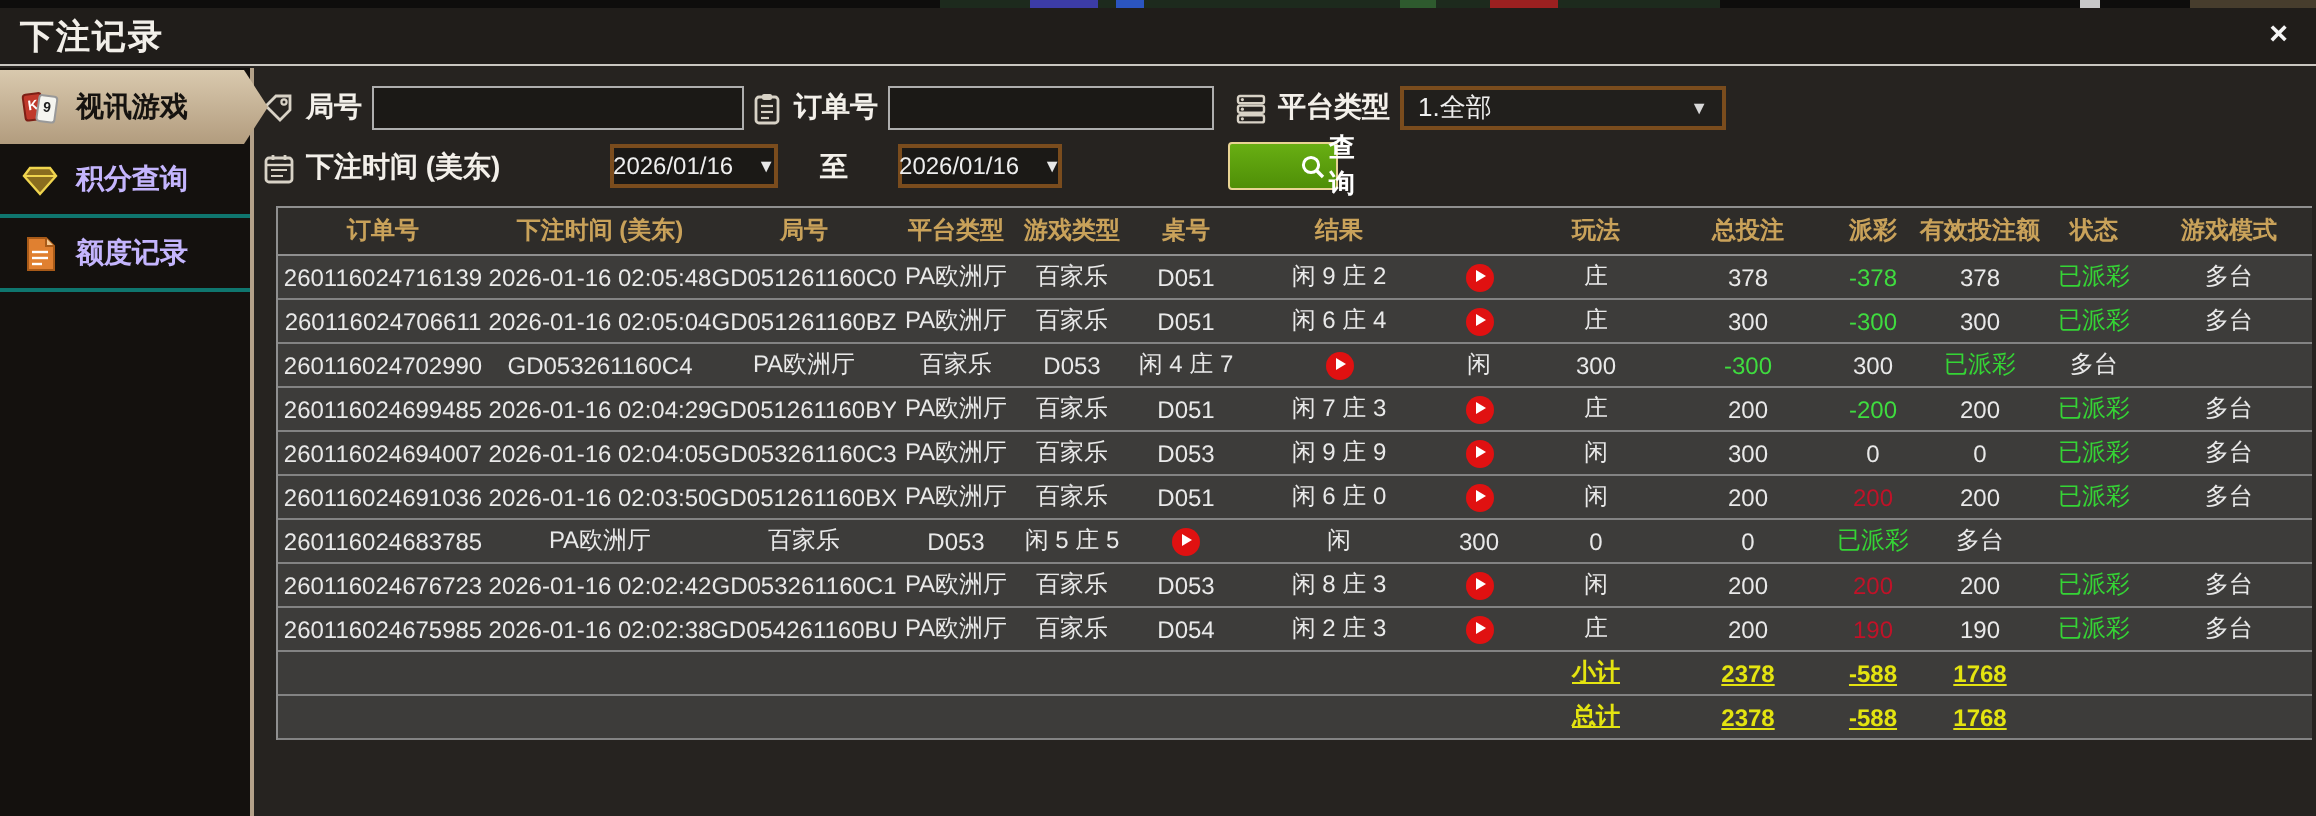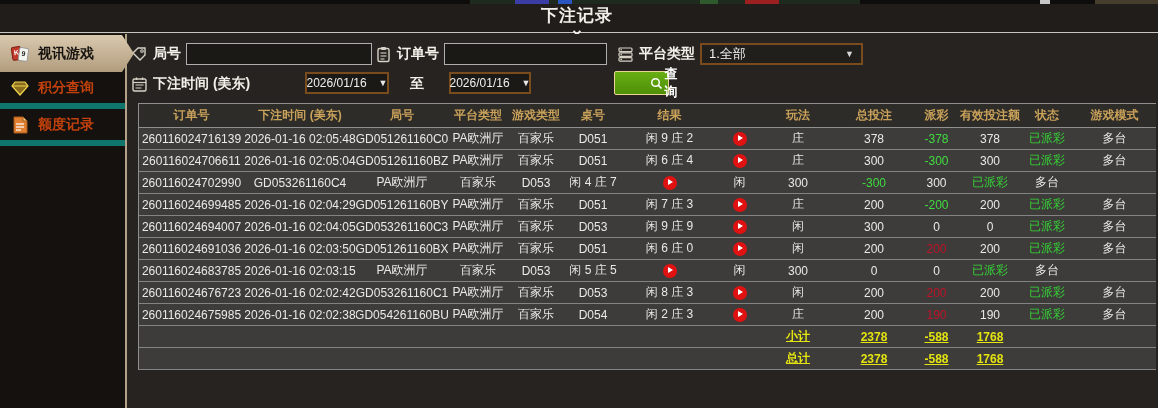--- a/index.html
+++ b/index.html
@@ -6,32 +6,32 @@
   html,body { width:1158px; height:408px; overflow:hidden; }
   body { font-family:"Liberation Sans","DejaVu Sans",sans-serif; background:#262320; position:relative; }
 
   
   .top-strip { position:absolute; left:0; top:0; width:1158px; height:4px; background:#0e0d0c; }
   .top-strip .frag { position:absolute; top:0; height:4px; }
 
   
   .titlebar { position:absolute; left:0; top:4px; width:1158px; height:29px; background:#201d1a;
               display:flex; align-items:center; justify-content:space-between; padding:0 14px 0 10px;
-              border-bottom:1px solid #c9c6c0;flex-direction:column; }
+              border-bottom:1px solid #c9c6c0; }
   .title { color:#f2efe9; font-size:17px; font-weight:bold; letter-spacing:1px; }
   .close { color:#f5f5f5; font-size:16px; font-weight:bold; cursor:pointer; line-height:1; }
 
   
   .body-row { position:absolute; left:0; top:34px; width:922px; height:374px; display:flex; }
 
   
   .sidebar { width:127px; height:100%; background:#14110e; border-right:2px solid #b3a189; position:relative; z-index:2; }
   .side-item { height:37px; display:flex; align-items:center; gap:8px; padding-left:10px;
-               color:#c2410c; font-size:14px; font-weight:bold; cursor:pointer;
-               border-bottom:6px solid #0f766e; }
+               color:#c4b5fd; font-size:14px; font-weight:bold; cursor:pointer;
+               border-bottom:2px solid #0f766e; }
   .side-item.active { margin-top:1px; width:134px; background:linear-gradient(#d9c9ae,#b29c7e);
                color:#161310; border-bottom:none;
                clip-path:polygon(0 0,122px 0,134px 50%,122px 100%,0 100%); }
   .side-icon { width:20px; height:20px; flex:0 0 20px; position:relative; }
 
   
   .main { position:relative; flex:1; background:#262320; }
 
   .fgroup { position:absolute; display:flex; align-items:center; gap:5px; height:24px; }
   .flabel { color:#f3f0ea; font-size:14px; font-weight:bold; white-space:nowrap; }
@@ -323,21 +323,20 @@
             </div>
             <div class="cell">闲</div>
             <div class="cell">200</div>
             <div class="cell pos">200</div>
             <div class="cell">200</div>
             <div class="cell green">已派彩</div>
             <div class="cell">多台</div>
           </div>
           <div class="trow grid">
             <div class="cell">260116024683785</div>
-            <div class="cell">2026-01-16 02:03:15</div>
             <div class="cell">PA欧洲厅</div>
             <div class="cell">百家乐</div>
             <div class="cell">D053</div>
             <div class="cell">闲 5 庄 5</div>
             <div class="cell">
               <span class="playbtn"></span>
             </div>
             <div class="cell">闲</div>
             <div class="cell">300</div>
             <div class="cell zero">0</div>

